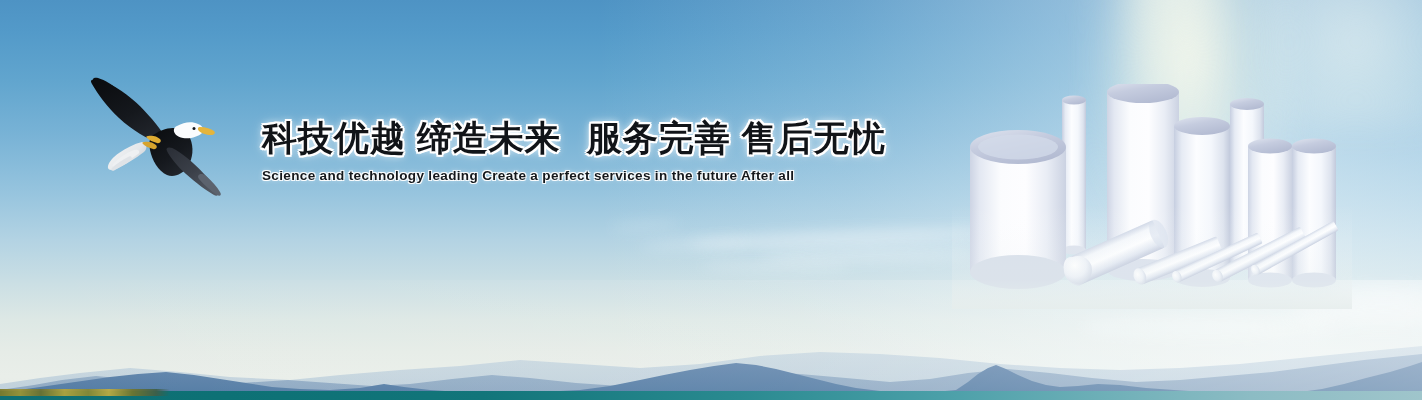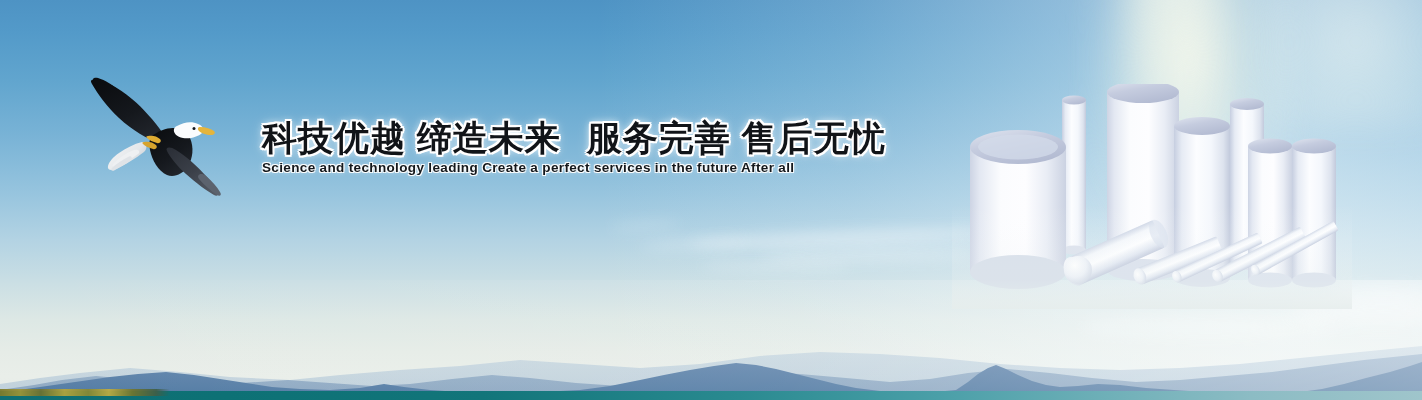--- a/index.html
+++ b/index.html
@@ -167,21 +167,21 @@
        1.6px -1.6px 0 #ffffff,
       -1.6px  1.6px 0 #ffffff,
        1.6px  1.6px 0 #ffffff,
       -2px 0 0 #ffffff, 2px 0 0 #ffffff,
        0 -2px 0 #ffffff, 0 2px 0 #ffffff,
        0 0 7px rgba(255,255,255,0.95),
        0 0 13px rgba(255,255,255,0.6);
   }
   .headline .seg-gap { display:inline-block; width:26px; }
   .subline {
-    margin-top:0;
+    margin-top:8px;
     white-space:nowrap;
     font-size:13.5px;
     font-weight:700;
     color:#14181c;
     letter-spacing:0.35px;
     text-shadow:
       -1px -1px 0 rgba(255,255,255,0.9),
        1px -1px 0 rgba(255,255,255,0.9),
       -1px  1px 0 rgba(255,255,255,0.9),
        1px  1px 0 rgba(255,255,255,0.9),

